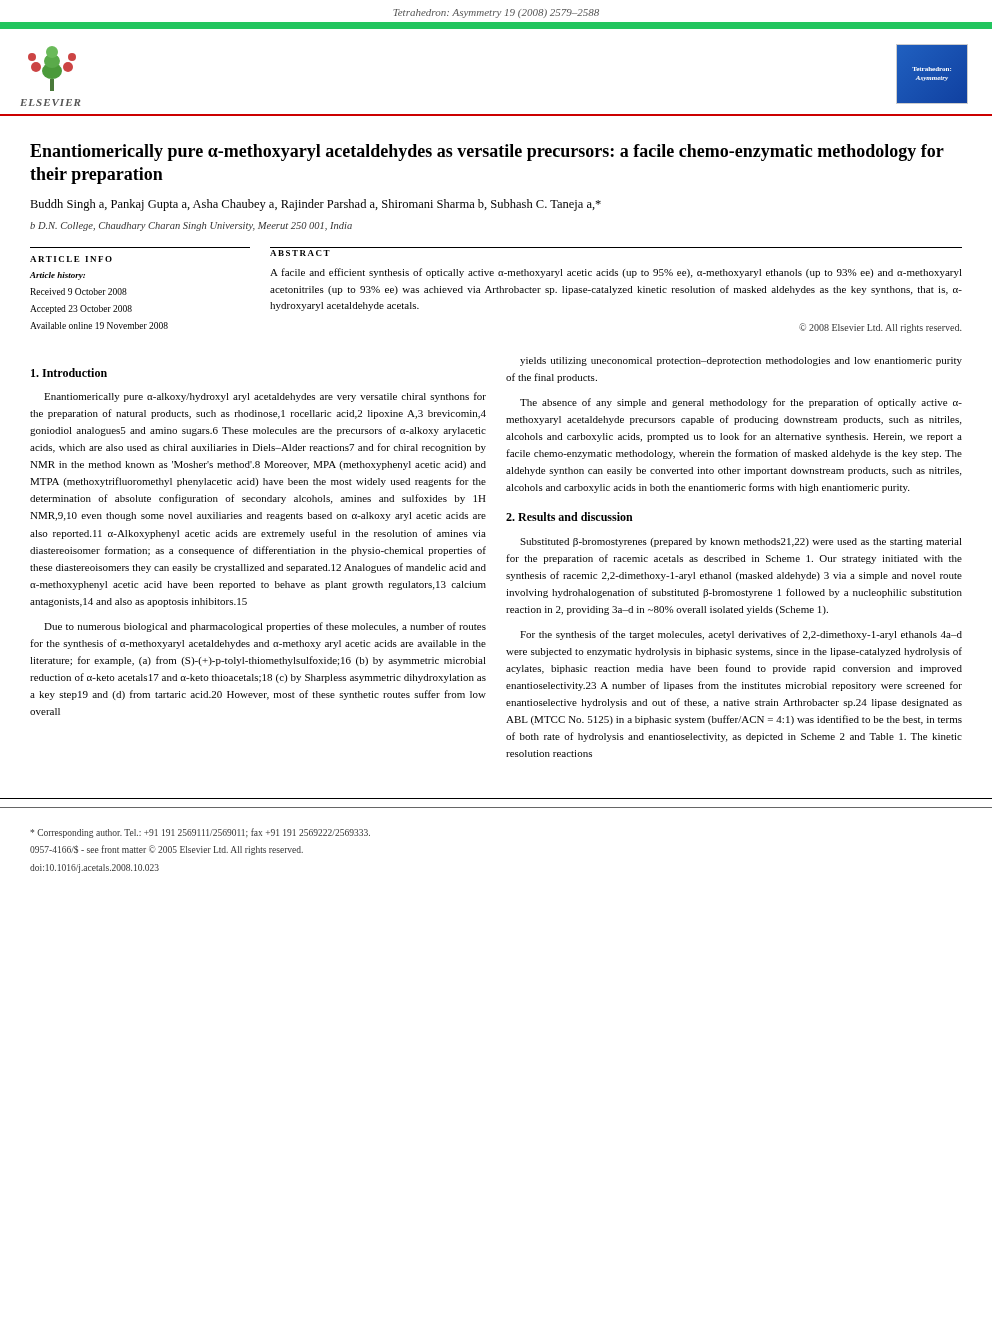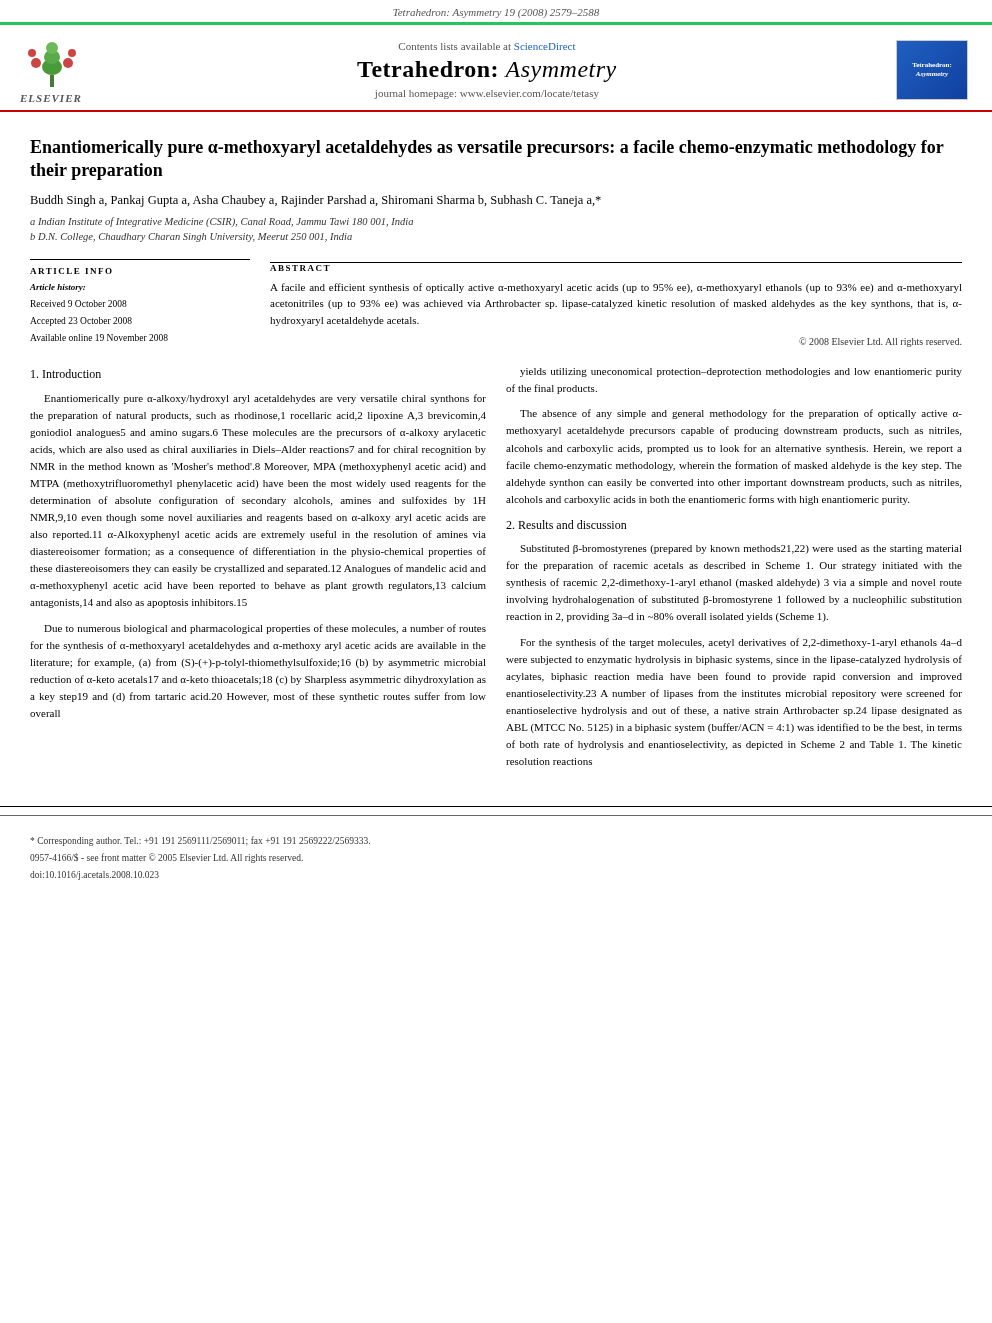--- a/index.html
+++ b/index.html
@@ -14,21 +14,21 @@
     .page-container {
       width: 992px;
       background: #fff;
     }
     
     .top-bar {
       text-align: center;
       font-size: 11px;
       color: #555;
       padding: 6px 0 4px 0;
-      border-bottom: 3px solid #22c55e;
+      border-bottom: 7px solid #22c55e;
       font-style: italic;
     }
     
     .journal-header {
       display: flex;
       align-items: center;
       justify-content: space-between;
       padding: 10px 20px 6px 20px;
       border-bottom: 2px solid #c00;
     }
@@ -128,21 +128,20 @@
       font-style: italic;
       color: #333;
       margin-bottom: 10px;
       line-height: 1.5;
     }
     
     .two-col {
       display: flex;
       gap: 20px;
       margin-top: 14px;
-      align-items: flex-end;
     }
     .col-left {
       width: 220px;
       flex-shrink: 0;
     }
     .col-right {
       flex: 1;
     }
     
     .article-info {
@@ -199,23 +198,23 @@
       margin-top: 16px;
     }
     .body-col {
       flex: 1;
       font-size: 11px;
       line-height: 1.55;
       text-align: justify;
     }
     .section-title {
       font-size: 12px;
-      font-weight: normal;
+      font-weight: bold;
       margin-bottom: 6px;
-      margin-top: 2px;
+      margin-top: 12px;
     }
     .body-para {
       margin-bottom: 8px;
       text-indent: 14px;
     }
     
     .footer-area {
       border-top: 1px solid #666;
       padding: 18px 30px 6px 30px;
       font-size: 9.5px;
@@ -252,48 +251,37 @@
         <ellipse cx="30" cy="13" rx="6" ry="6" fill="#6aba5a"></ellipse>
 
         <circle cx="14" cy="28" r="5" fill="#cc4444"></circle>
         <circle cx="46" cy="28" r="5" fill="#cc4444"></circle>
         <circle cx="10" cy="18" r="4" fill="#cc4444"></circle>
         <circle cx="50" cy="18" r="4" fill="#cc4444"></circle>
       </svg>
       <span class="elsevier-text">ELSEVIER</span>
     </div>
 
-    <div class="journal-header-center">
-      <div class="sciencedirect-link">
-        <span>Contents lists available at</span>
-        <a>ScienceDirect</a>
-      </div>
-      <div class="journal-title-main">
-        <span>Tetrahedron: </span><span class="journal-title-italic">Asymmetry</span>
-      </div>
-      <div class="journal-homepage">journal homepage: www.elsevier.com/locate/tetasy</div>
-    </div>
 
     <div class="journal-header-right">
       <div class="journal-thumb">
         <div class="journal-thumb-title">Tetrahedron:<br><em>Asymmetry</em></div>
       </div>
     </div>
   </div>
 
   <div class="article-content">
 
     <div class="article-title">Enantiomerically pure α-methoxyaryl acetaldehydes as versatile precursors: a facile chemo-enzymatic methodology for their preparation</div>
 
     <div class="authors">
       <span>Buddh Singh a, Pankaj Gupta a, Asha Chaubey a, Rajinder Parshad a, Shiromani Sharma b, Subhash C. Taneja a,*</span>
     </div>
 
     <div class="affiliations">
-      <div>a Indian Institute of Integrative Medicine (CSIR), Canal Road, Jammu Tawi 180 001, India</div>
       <div>b D.N. College, Chaudhary Charan Singh University, Meerut 250 001, India</div>
     </div>
 
     <div class="two-col">
 
       <div class="col-left">
         <div class="article-info">
           <div class="article-info-title">ARTICLE INFO</div>
           <div class="article-info-section-title">Article history:</div>
           <div class="article-info-dates">

